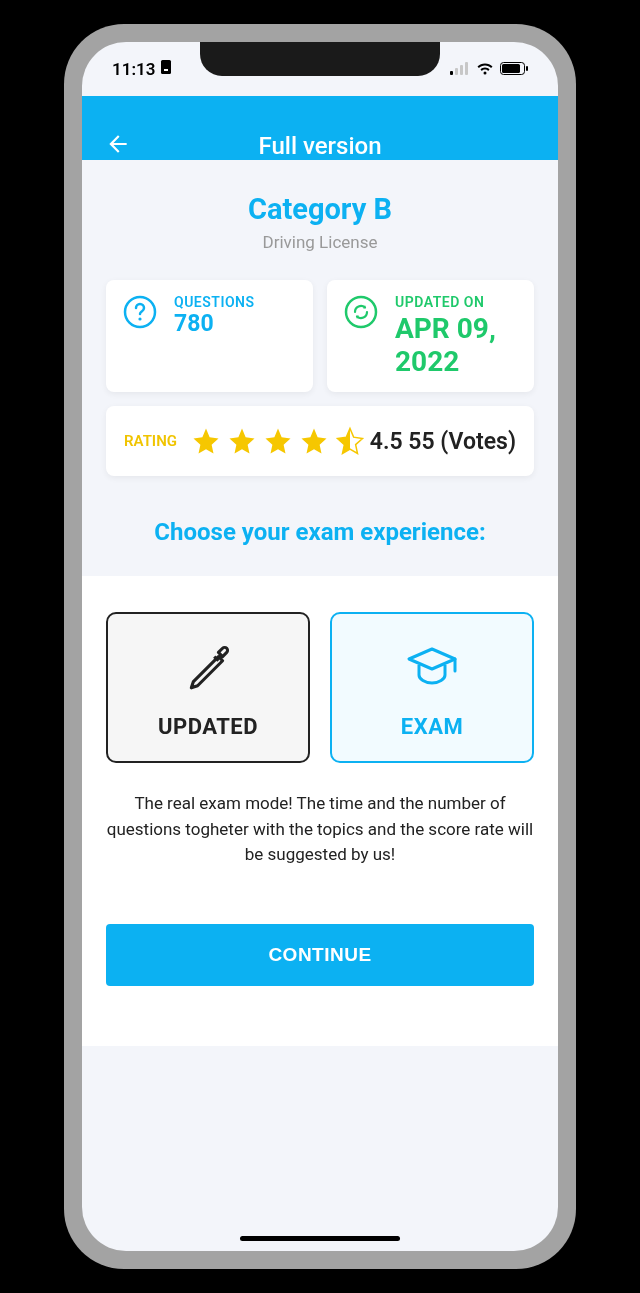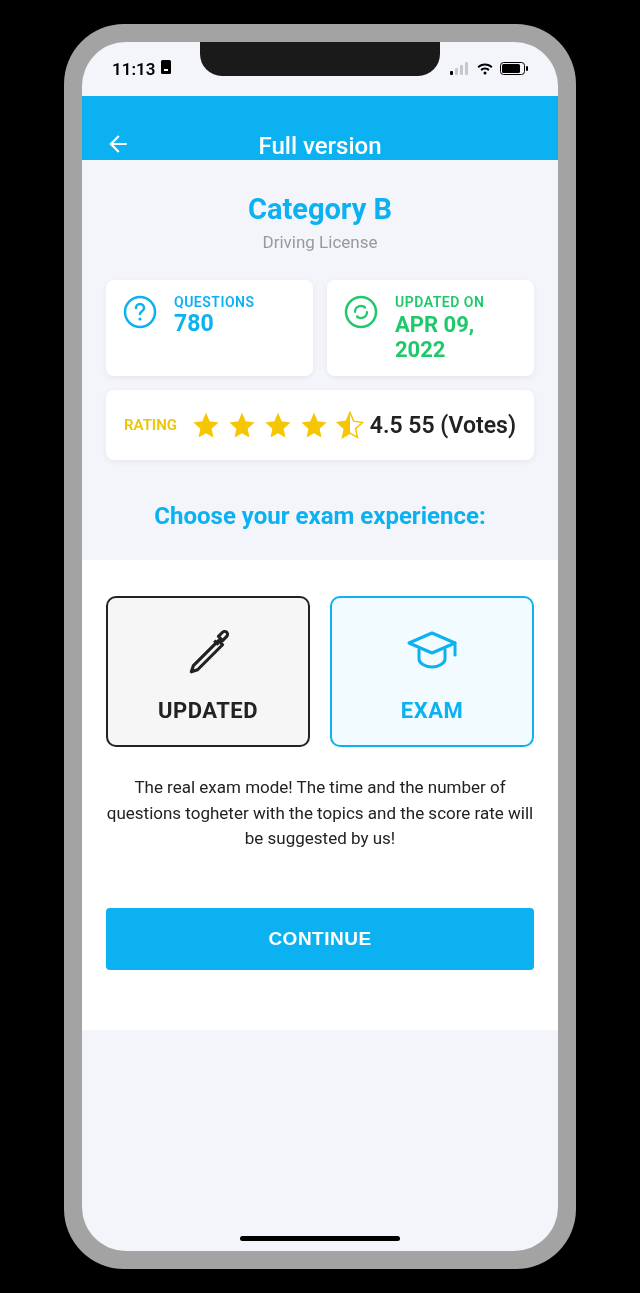--- a/index.html
+++ b/index.html
@@ -107,21 +107,21 @@
     display: flex;
     align-items: flex-start;
     gap: 16px;
     box-shadow: 0 2px 6px rgba(0,0,0,0.06);
   }
   .stat-icon { flex-shrink: 0; }
   .stat-text { display: flex; flex-direction: column; }
   .stat-label-q { color: #0cb1f2; font-size: 14px; font-weight: 600; letter-spacing: 0.5px; }
   .stat-value-q { color: #0cb1f2; font-size: 23px; font-weight: 700; margin-top: 0; }
   .stat-label-u { color: #1fc96b; font-size: 14px; font-weight: 600; letter-spacing: 0.5px; }
-  .stat-value-u { color: #1fc96b; font-size: 22px; font-weight: 700; margin-top: 2px; }
+  .stat-value-u { color: #1fc96b; font-size: 28px; font-weight: 700; margin-top: 2px; }
   .rating-card {
     background: #fff;
     border-radius: 8px;
     padding: 20px 18px;
     margin-top: 14px;
     display: flex;
     align-items: center;
     box-shadow: 0 2px 6px rgba(0,0,0,0.06);
   }
   .rating-label {

